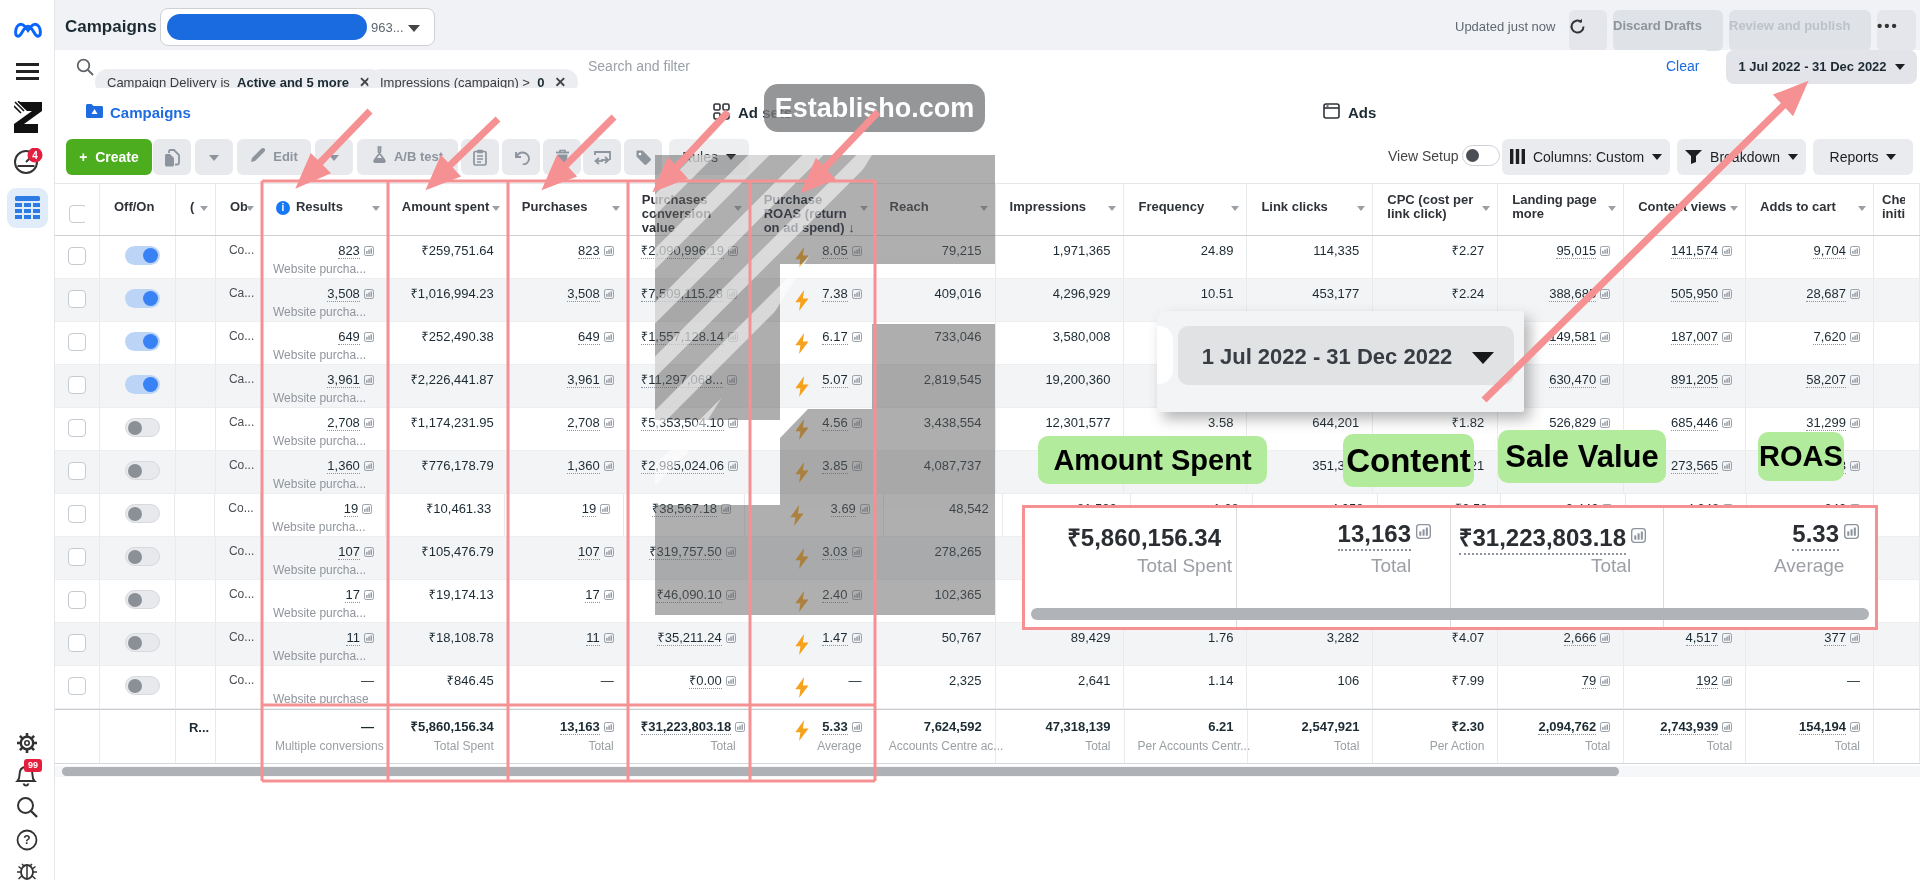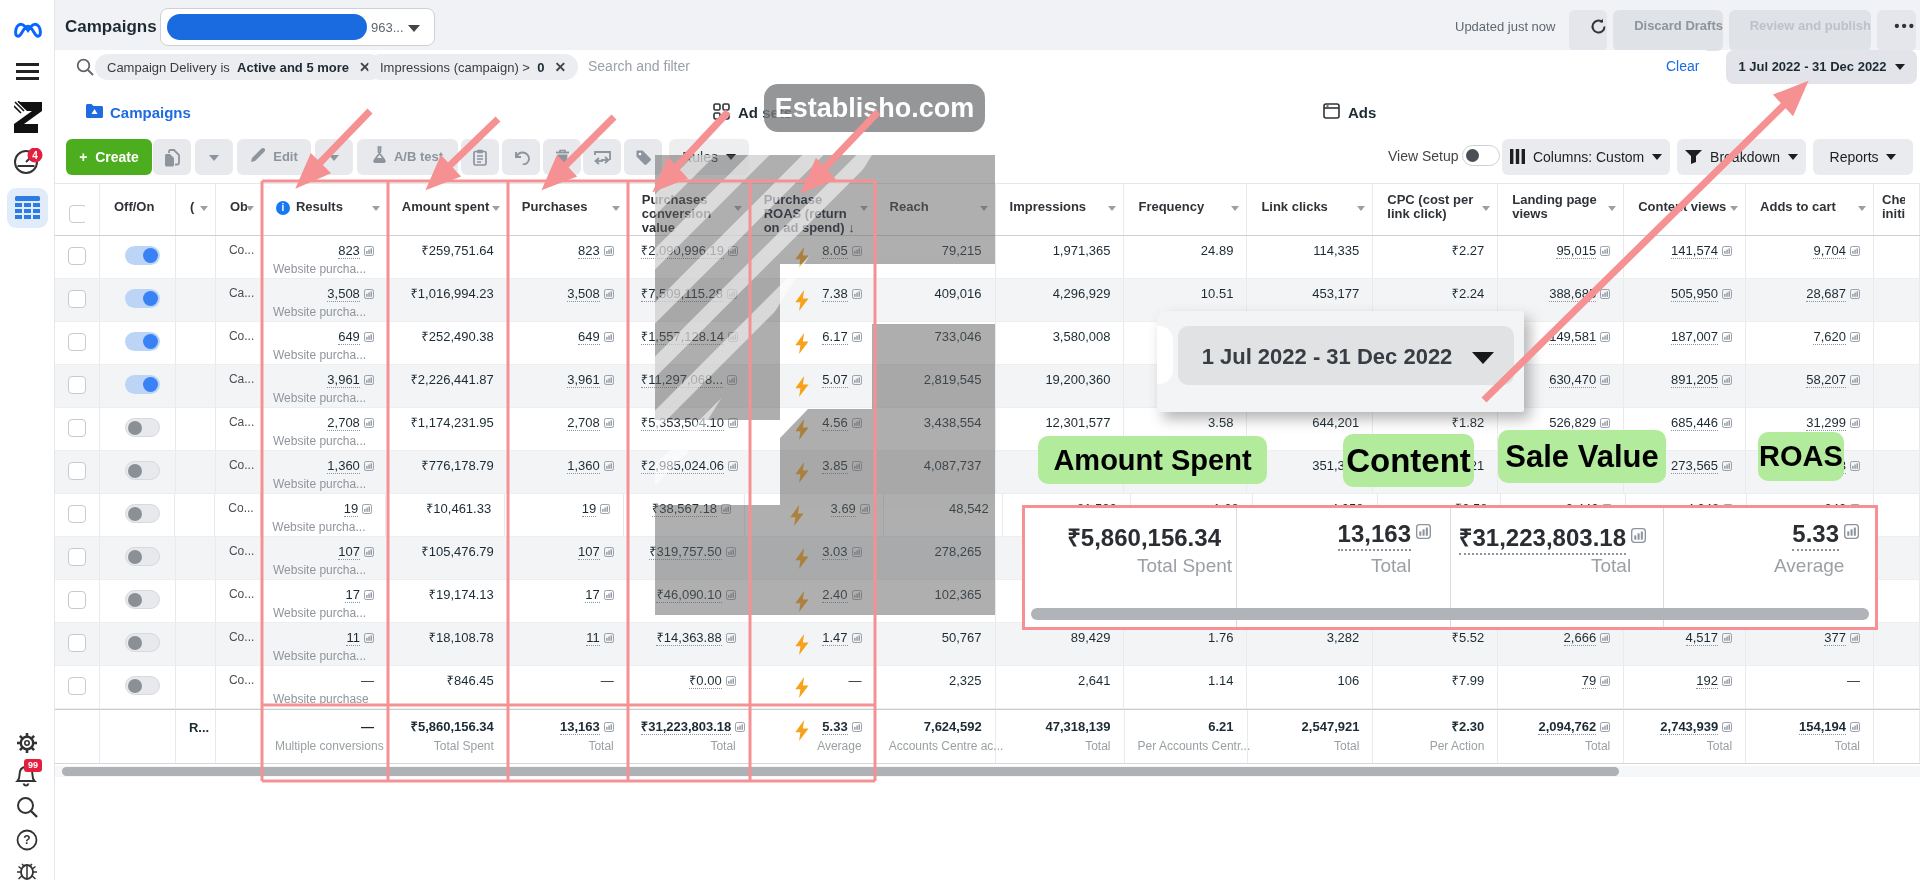--- a/index.html
+++ b/index.html
@@ -6,24 +6,24 @@
 
 #sidebar{position:absolute;left:0;top:0;width:55px;height:880px;background:#fff;border-right:1px solid #e4e6e9;z-index:30}
 
 #topstrip{position:absolute;left:55px;top:0;width:1865px;height:50px;background:#f0f2f5}
 #title{position:absolute;left:65px;top:17px;font-size:17px;font-weight:bold;color:#1c2b33}
 #selector{position:absolute;left:160px;top:8px;width:275px;height:38px;background:#fff;border:1px solid #ced0d4;border-radius:8px}
 #selector .pill{position:absolute;left:6px;top:5px;width:200px;height:26px;background:#1a6be0;border-radius:13px}
 #selector .txt{position:absolute;left:210px;top:11px;font-size:13px;color:#606770}
 #selector .car{position:absolute;right:14px;top:16px;width:0;height:0;border-left:6px solid transparent;border-right:6px solid transparent;border-top:7px solid #444}
 .upd{position:absolute;left:1455px;top:19px;font-size:13px;color:#606770}
-.gbtn{position:absolute;top:10px;height:41px;background:#dfe2e7;border-radius:6px;font-size:13px;font-weight:bold;color:#8e949c;text-align:right;line-height:31px}
+.gbtn{position:absolute;top:10px;height:41px;background:#dfe2e7;border-radius:6px;font-size:13px;font-weight:bold;color:#8e949c;text-align:left;line-height:31px}
 
 #filterbox{position:absolute;left:62px;top:50px;width:1650px;height:34px;background:#fff;border-radius:8px}
-.chip{position:absolute;top:4px;height:26px;background:#ebedf0;border-radius:13px;font-size:13px;color:#3a3b3c;line-height:26px;white-space:nowrap}
+.chip{position:absolute;top:19px;height:26px;background:#ebedf0;border-radius:13px;font-size:13px;color:#3a3b3c;line-height:26px;white-space:nowrap}
 .chip b{color:#1c2b33}
 .chipx{display:inline-block;margin-left:10px;font-size:14px;color:#444;font-weight:bold}
 #searchtxt{position:absolute;left:588px;top:58px;font-size:14px;color:#9aa0a6}
 #clear{position:absolute;left:1666px;top:58px;font-size:14px;color:#1a6be0}
 #datebtn{position:absolute;left:1726px;top:50px;width:191px;height:34px;background:#e2e4e9;border-radius:8px;font-size:13px;font-weight:bold;color:#1c2b33;text-align:center;line-height:34px}
 #datebtn .car{display:inline-block;margin-left:8px;width:0;height:0;border-left:5px solid transparent;border-right:5px solid transparent;border-top:6px solid #1c1e21;vertical-align:1px}
 
 .tabcard{position:absolute;top:88px;height:45px;background:#fff;border-radius:10px 10px 0 0}
 .tabicon{position:absolute;left:23px;top:15px}
 .tablab{position:absolute;left:48px;top:16px;font-size:15px;font-weight:bold;color:#1c2b33}
@@ -314,21 +314,21 @@
       </div>
       <div class="hcell link " style="width:126px">
         <div class="htext">Link clicks</div>
         <span class="scaret"></span>
       </div>
       <div class="hcell cpc ml" style="width:125px">
         <div class="htext">CPC (cost per link click)</div>
         <span class="scaret"></span>
       </div>
       <div class="hcell land ml" style="width:126px">
-        <div class="htext">Landing page views</div>
+        <div class="htext">Landing page more</div>
         <span class="scaret"></span>
       </div>
       <div class="hcell cont " style="width:122px">
         <div class="htext">Content views</div>
         <span class="scaret"></span>
       </div>
       <div class="hcell adds " style="width:128px">
         <div class="htext">Adds to cart</div>
         <span class="scaret"></span>
       </div>
@@ -1120,21 +1120,21 @@
       </div>
       <div class="cell pur " style="width:120px">
         <div class="vline"><span class="n dot">11</span><svg class="ic" width="10" height="10" viewBox="0 0 11 11">
             <rect x="0.5" y="0.5" width="10" height="10" rx="2" fill="none" stroke="#8d949e"></rect>
             <rect x="2.4" y="5.4" width="1.5" height="3.2" fill="#8d949e"></rect>
             <rect x="4.8" y="3.9" width="1.5" height="4.7" fill="#8d949e"></rect>
             <rect x="7.2" y="2.6" width="1.5" height="6" fill="#8d949e"></rect>
           </svg></div>
       </div>
       <div class="cell pcv " style="width:122px">
-        <div class="vline"><span class="n dot">₹14,363.88</span><svg class="ic" width="10" height="10" viewBox="0 0 11 11">
+        <div class="vline"><span class="n dot">₹35,211.24</span><svg class="ic" width="10" height="10" viewBox="0 0 11 11">
             <rect x="0.5" y="0.5" width="10" height="10" rx="2" fill="none" stroke="#8d949e"></rect>
             <rect x="2.4" y="5.4" width="1.5" height="3.2" fill="#8d949e"></rect>
             <rect x="4.8" y="3.9" width="1.5" height="4.7" fill="#8d949e"></rect>
             <rect x="7.2" y="2.6" width="1.5" height="6" fill="#8d949e"></rect>
           </svg></div>
       </div>
       <div class="cell roas " style="width:126px">
         <svg class="bolt" width="15" height="21" viewBox="0 0 13 19">
           <path d="M8 0 L0 11 H4.6 L3.4 19 L12 7.6 H6.8 Z" fill="#F6A21B"></path>
         </svg>
@@ -1151,21 +1151,21 @@
       <div class="cell impr " style="width:129px">
         <div class="vline"><span class="n">89,429</span></div>
       </div>
       <div class="cell freq " style="width:123px">
         <div class="vline"><span class="n">1.76</span></div>
       </div>
       <div class="cell link " style="width:126px">
         <div class="vline"><span class="n">3,282</span></div>
       </div>
       <div class="cell cpc " style="width:125px">
-        <div class="vline"><span class="n">₹5.52</span></div>
+        <div class="vline"><span class="n">₹4.07</span></div>
       </div>
       <div class="cell land " style="width:126px">
         <div class="vline"><span class="n dot">2,666</span><svg class="ic" width="10" height="10" viewBox="0 0 11 11">
             <rect x="0.5" y="0.5" width="10" height="10" rx="2" fill="none" stroke="#8d949e"></rect>
             <rect x="2.4" y="5.4" width="1.5" height="3.2" fill="#8d949e"></rect>
             <rect x="4.8" y="3.9" width="1.5" height="4.7" fill="#8d949e"></rect>
             <rect x="7.2" y="2.6" width="1.5" height="6" fill="#8d949e"></rect>
           </svg></div>
       </div>
       <div class="cell cont " style="width:122px">

